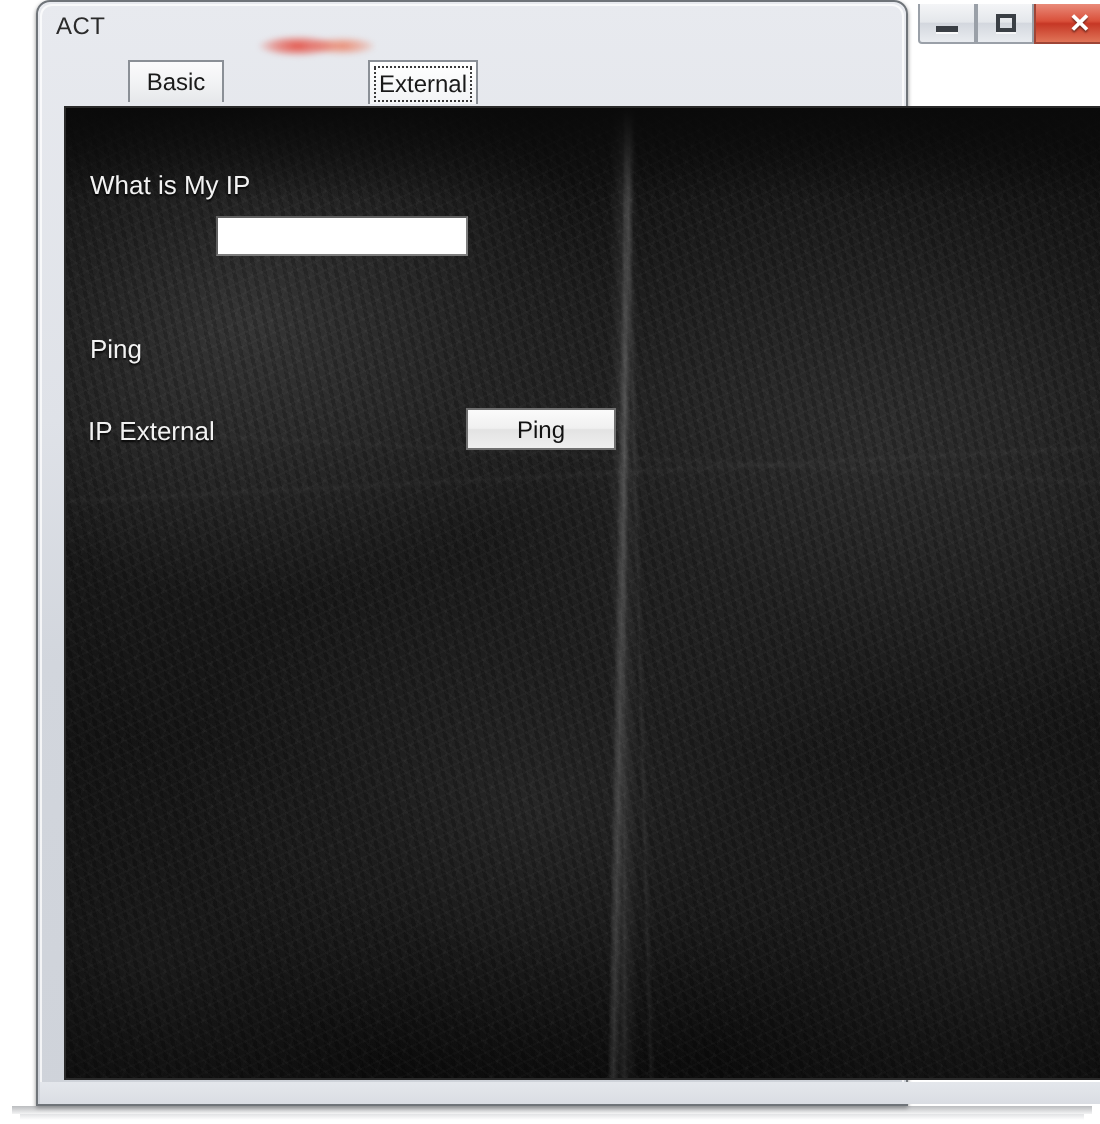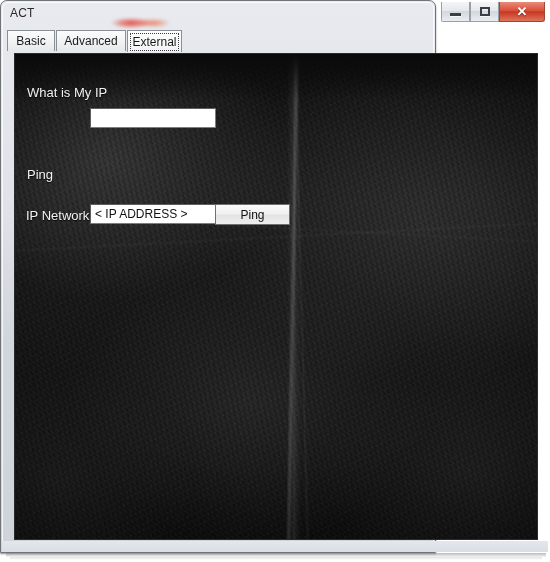--- a/index.html
+++ b/index.html
@@ -10,21 +10,21 @@
   body {
     width: 550px;
     height: 562px;
     overflow: hidden;
     font-family: "Liberation Sans", sans-serif;
   }
 
   
   #window {
     position: absolute;
-    left: 0px;
+    left: 18px;
     top: 0px;
     width: 436px;
     height: 553px;
     box-sizing: border-box;
     background: linear-gradient(to bottom, #e8eaef 0%, #dfe2e8 38%, #d2d6dd 60%, #cfd3da 100%);
     border: 1px solid #6f7479;
     border-top-left-radius: 7px;
     border-top-right-radius: 7px;
     box-shadow: 0 1px 2px rgba(0,0,0,0.45);
   }
@@ -155,20 +155,21 @@
     box-sizing: border-box;
     background: linear-gradient(to bottom, #fbfbfc 0%, #f1f2f4 55%, #e6e8eb 100%);
     border: 1px solid #8a8f96;
     border-bottom: none;
     display: flex;
     align-items: center;
     justify-content: center;
     font-size: 12px;
     color: #1a1a1a;
     white-space: nowrap;
+    margin-left: 39px;
   }
   .tab.selected {
     background: linear-gradient(to bottom, #ffffff 0%, #f7f8f9 60%, #f2f3f5 100%);
     height: 22px;
     top: 0px;
   }
   .tab.selected .tab-focus {
     position: absolute;
     left: 2px; top: 2px; right: 2px; bottom: 1px;
     border: 1px dotted #3a3a3a;
@@ -318,23 +319,20 @@
     </div>
     <div class="win-btn" id="btn-close">
       <div class="glyph-close">✕</div>
     </div>
   </div>
 
   <div id="tabstrip">
     <div class="tab" id="tab-basic">
       <span>Basic</span>
     </div>
-    <div class="tab" id="tab-advanced">
-      <span>Advanced</span>
-    </div>
     <div class="tab selected" id="tab-network">
       <span>External</span>
       <span class="tab-focus"></span>
     </div>
   </div>
 
   <div id="content">
     <div id="tex-base"></div>
     <div id="tex-speckle"></div>
     <div id="tex-scratches"></div>
@@ -342,23 +340,22 @@
     <div id="tex-vignette"></div>
     <div id="tex-topfade"></div>
 
     <div class="section-label" id="label-whatismyip">What is My IP</div>
 
     <input class="text-input" id="input-external-ip" type="text" value="" style="">
 
 
     <div class="section-label" id="label-ping">Ping</div>
 
-    <div class="section-label" id="label-ipaddress">IP Network</div>
-
-    <input class="text-input" id="input-ping-ip" type="text" value="&lt; IP ADDRESS &gt;" style="">
+    <div class="section-label" id="label-ipaddress">IP External</div>
+
 
     <button class="action-button" id="btn-ping">Ping</button>
   </div>
 
   <div id="statusbar"></div>
 </div>
 
 <div id="shadow-bottom"></div>
 <div id="shadow-bottom2"></div>
 

